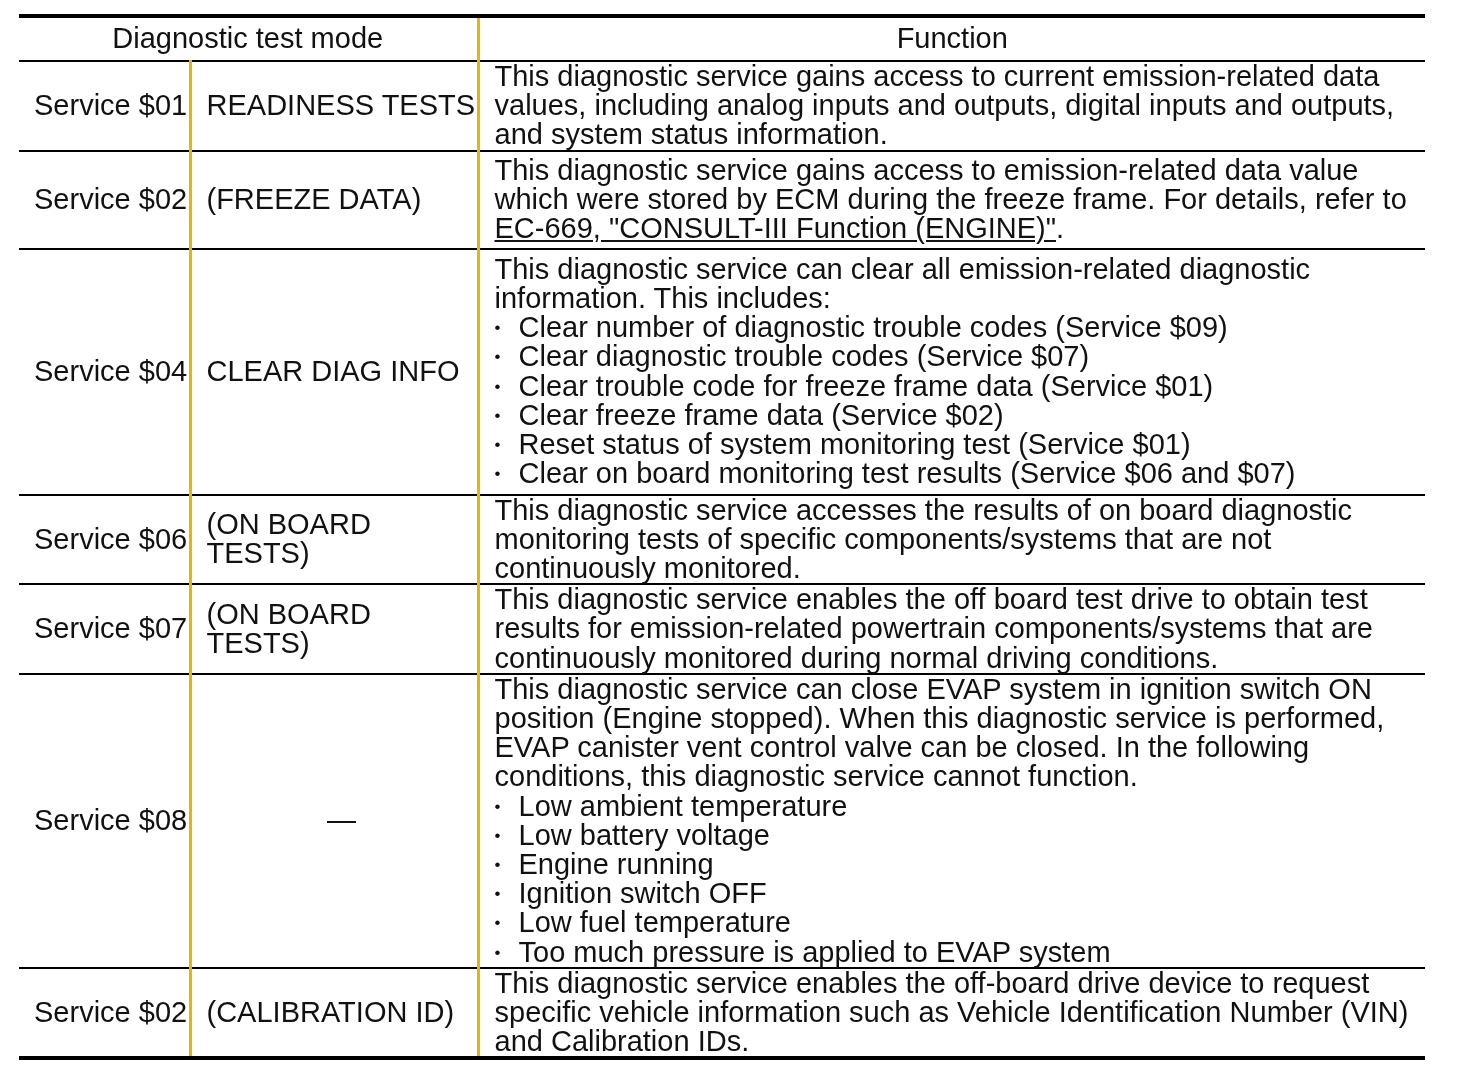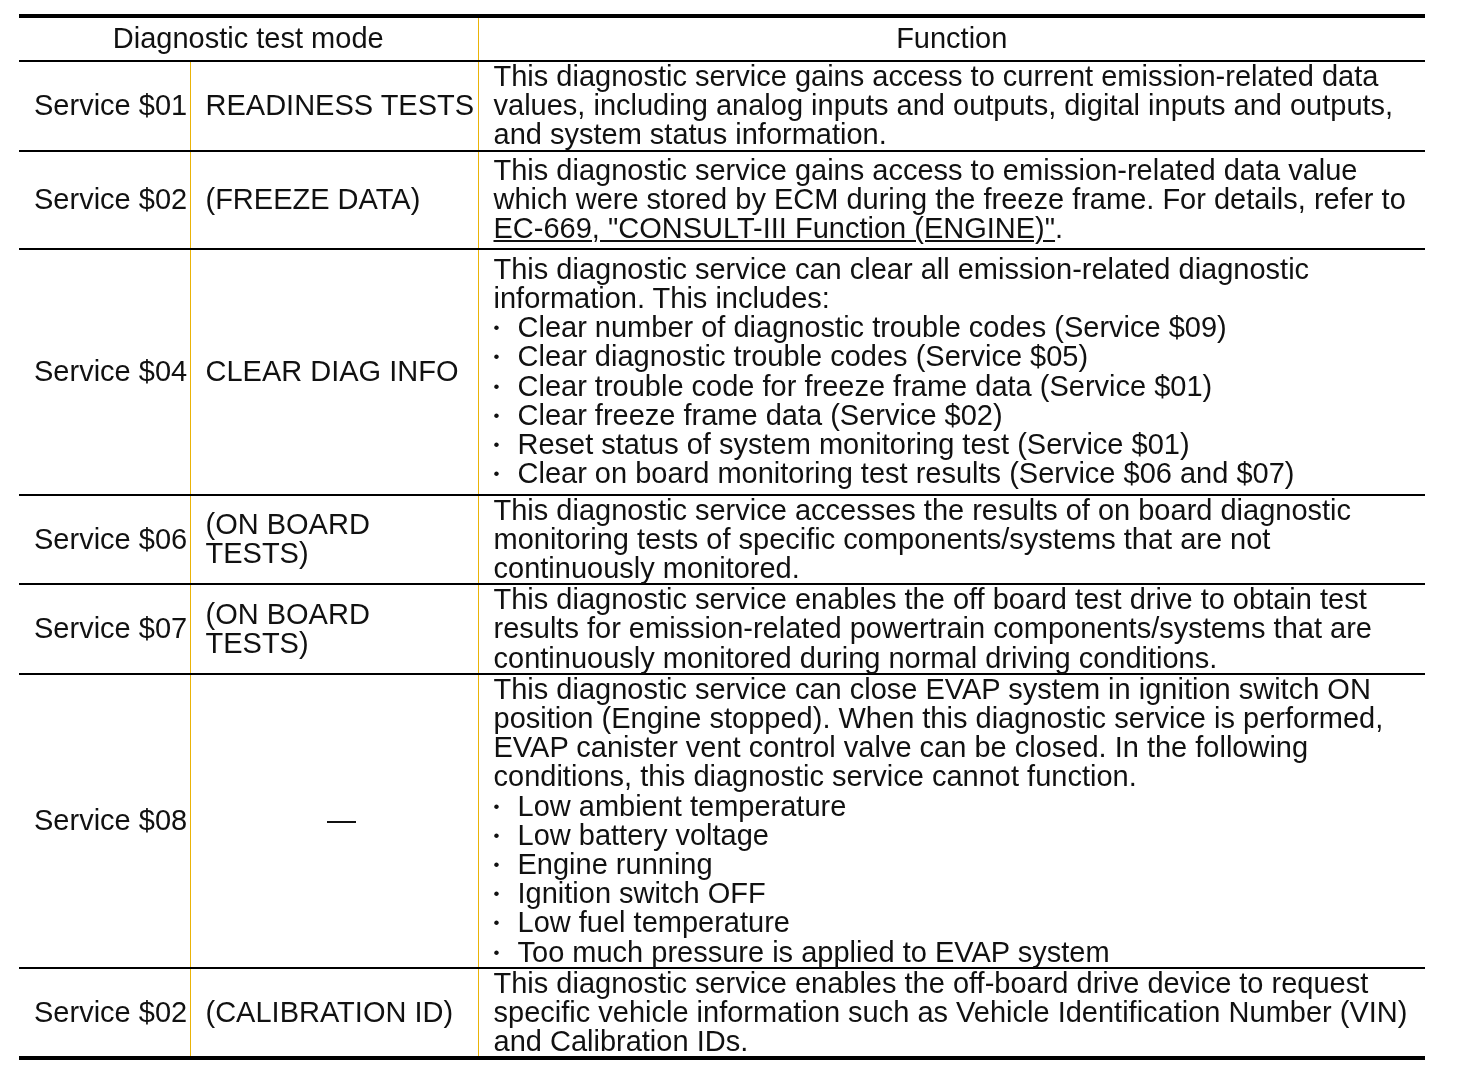--- a/index.html
+++ b/index.html
@@ -7,21 +7,21 @@
          font-family: "Liberation Sans", sans-serif; color: #111; }
   table.diag { position: absolute; left: 19px; top: 14px; width: 1406px;
                border-collapse: collapse; table-layout: fixed; font-size: 29px; line-height: 29.2px; }
   table.diag col.c1 { width: 171px; }
   table.diag col.c2 { width: 288px; }
   table.diag col.c3 { width: 947px; }
   table.diag th { font-weight: normal; text-align: center; height: 42px; padding: 0;
                   border-top: 4px solid #000; border-bottom: 2px solid #000; }
   table.diag td { vertical-align: middle; padding: 0 0 0 15px; border-bottom: 2px solid #000; }
   table.diag tr:last-child td { border-bottom: 4px solid #000; }
-  .vr { border-left: 1px solid #eab308; margin-left: 30px; }
+  .vr { border-left: 3px solid #eab308; margin-left: 30px; }
   td.func { padding: 6px 8px 6px 15px; }
   td.dash { text-align: center; padding-left: 0; }
   .link { text-decoration: underline; }
   ul.bul { margin: 0; padding: 0; list-style: none; }
   ul.bul li { position: relative; padding-left: 24px; }
   ul.bul li::before { content: "\2022"; position: absolute; left: 0; top: 0; font-size: 17px; }
 </style>
 </head>
 <body>
 
@@ -48,21 +48,21 @@
       <td class="vr">(FREEZE DATA)</td>
       <td class="vr func"><span>This diagnostic service gains access to emission-related data value which were stored by ECM during the freeze frame. For details, refer to </span><span class="link">EC-669, "CONSULT-III Function (ENGINE)"</span><span>.</span></td>
     </tr>
     <tr style="height:246px">
       <td>Service $04</td>
       <td class="vr">CLEAR DIAG INFO</td>
       <td class="vr func">
         <div>This diagnostic service can clear all emission-related diagnostic information. This includes:</div>
         <ul class="bul">
           <li>Clear number of diagnostic trouble codes (Service $09)</li>
-          <li>Clear diagnostic trouble codes (Service $05)</li>
+          <li>Clear diagnostic trouble codes (Service $07)</li>
           <li>Clear trouble code for freeze frame data (Service $01)</li>
           <li>Clear freeze frame data (Service $02)</li>
           <li>Reset status of system monitoring test (Service $01)</li>
           <li>Clear on board monitoring test results (Service $06 and $07)</li>
         </ul>
       </td>
     </tr>
     <tr style="height:57px">
       <td>Service $06</td>
       <td class="vr">(ON BOARD TESTS)</td>

